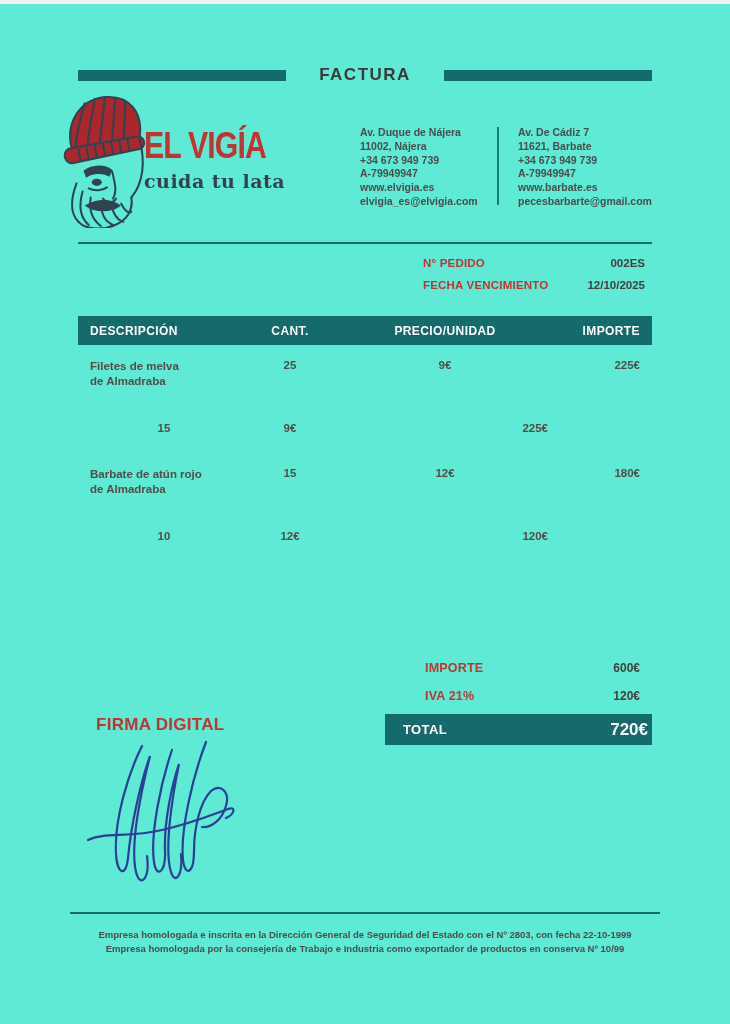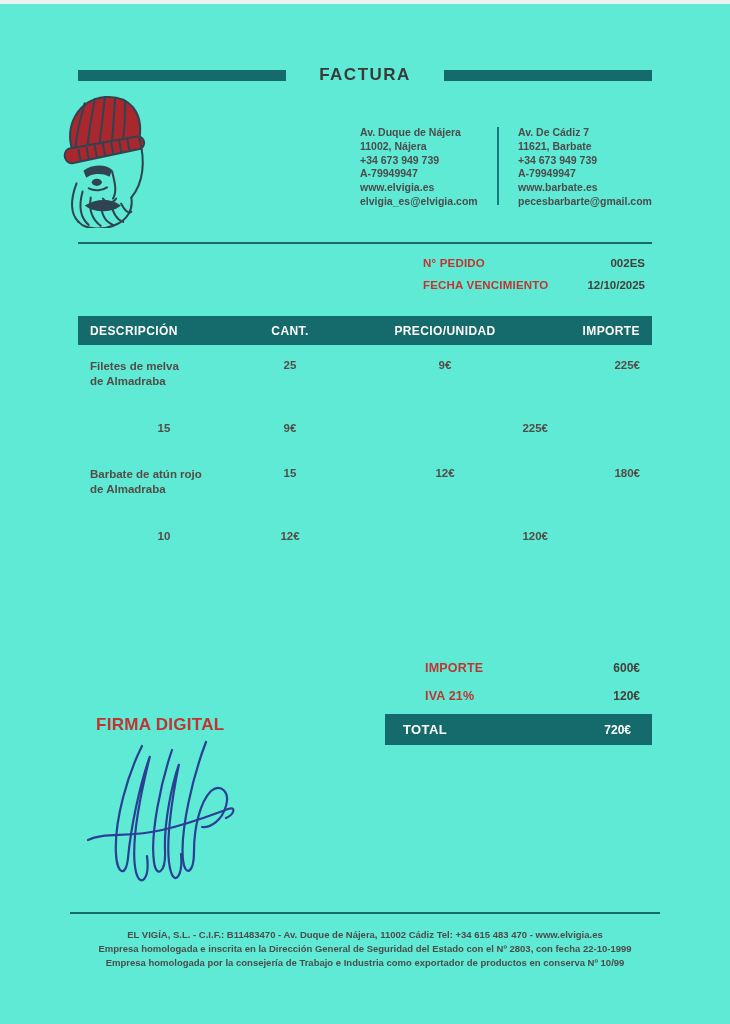--- a/index.html
+++ b/index.html
@@ -56,21 +56,21 @@
   .td-desc { padding-left:12px; line-height:15px; }
 
   
   .totals { position:absolute; left:385px; width:267px; top:650px; font-weight:700; }
   .tot-row { display:flex; justify-content:space-between; align-items:center; height:28px; }
   .tot-row .lab { padding-left:40px; color:#c23431; font-size:12.5px; letter-spacing:.2px; }
   .tot-row .val { padding-right:12px; color:#453f3a; font-size:12px; }
   .tot-total { display:flex; justify-content:space-between; align-items:center;
                height:31px; margin-top:4px; background:#156a6c; color:#fff; }
   .tot-total .lab { padding-left:18px; font-size:13px; letter-spacing:.4px; }
-  .tot-total .val { padding-right:21px; font-size:12px; }
+  .tot-total .val { padding-right:4px; font-size:17px; }
 
   
   .firma-label { position:absolute; left:96px; top:711px; color:#c23431;
                  font-size:17px; font-weight:700; letter-spacing:.3px; }
   .signature { position:absolute; left:84px; top:736px; width:158px; height:152px; }
 
   
   .footer-line { position:absolute; left:70px; right:70px; top:908px; height:2px; background:#156a6c; }
   .footer { position:absolute; left:40px; right:40px; top:924px; text-align:center;
             font-size:9.5px; font-weight:700; color:#4c4c4c; line-height:14px; }
@@ -106,20 +106,24 @@
       <path d="M20,92 C14,108 14,122 22,130"></path>
       <path d="M26,100 C22,114 24,126 32,133"></path>
       <path d="M34,106 C32,118 36,128 44,134"></path>
       <path d="M44,110 C44,122 48,130 56,133"></path>
       <path d="M54,112 C56,122 60,128 66,130"></path>
       <path d="M64,112 C68,120 72,122 74,120"></path>
       <path d="M74,106 C76,118 70,128 58,133 C44,139 28,137 22,130"></path>
     </g>
   </svg>
 
+  <div class="brand">
+    <div class="brand-name">EL VIGÍA</div>
+    <div class="brand-tagline">cuida tu lata</div>
+  </div>
 
   <div class="addr addr-1">
     <div>Av. Duque de Nájera</div>
     <div>11002, Nájera</div>
     <div>+34 673 949 739</div>
     <div>A-79949947</div>
     <div>www.elvigia.es</div>
     <div>elvigia_es@elvigia.com</div>
   </div>
   <div class="addr-divider"></div>
@@ -205,18 +209,17 @@
     <g stroke="#2b3f94" stroke-width="2.2" fill="none" stroke-linecap="round">
       <path d="M4,100 C20,92 44,98 78,90 C108,83 130,74 144,69 C152,66 151,74 142,78"></path>
       <path d="M58,6 C44,34 30,80 32,114 C33,134 42,138 44,118 C47,86 56,44 66,16 C57,52 46,106 52,132 C56,148 66,140 63,116"></path>
       <path d="M88,10 C77,42 66,94 70,122 C72,138 82,134 81,110 C80,82 88,44 95,24 C88,58 80,110 87,132 C91,145 99,136 97,114"></path>
       <path d="M122,2 C109,36 96,90 99,120 C101,137 110,134 110,111 C110,88 116,62 127,51 C137,43 146,52 142,66 C138,80 127,88 118,87"></path>
     </g>
   </svg>
 
   <div class="footer-line"></div>
   <div class="footer">
-    <div>EL VIGÍA, S.L. - C.I.F.: B11483470 - Av. Duque de Nájera, 11002 Cádiz Tel: +34 615 483 470 - www.elvigia.es</div>
     <div>Empresa homologada e inscrita en la Dirección General de Seguridad del Estado con el Nº 2803, con fecha 22-10-1999</div>
     <div>Empresa homologada por la consejería de Trabajo e Industria como exportador de productos en conserva Nº 10/99</div>
   </div>
 
 </div>
 
 </body></html>

